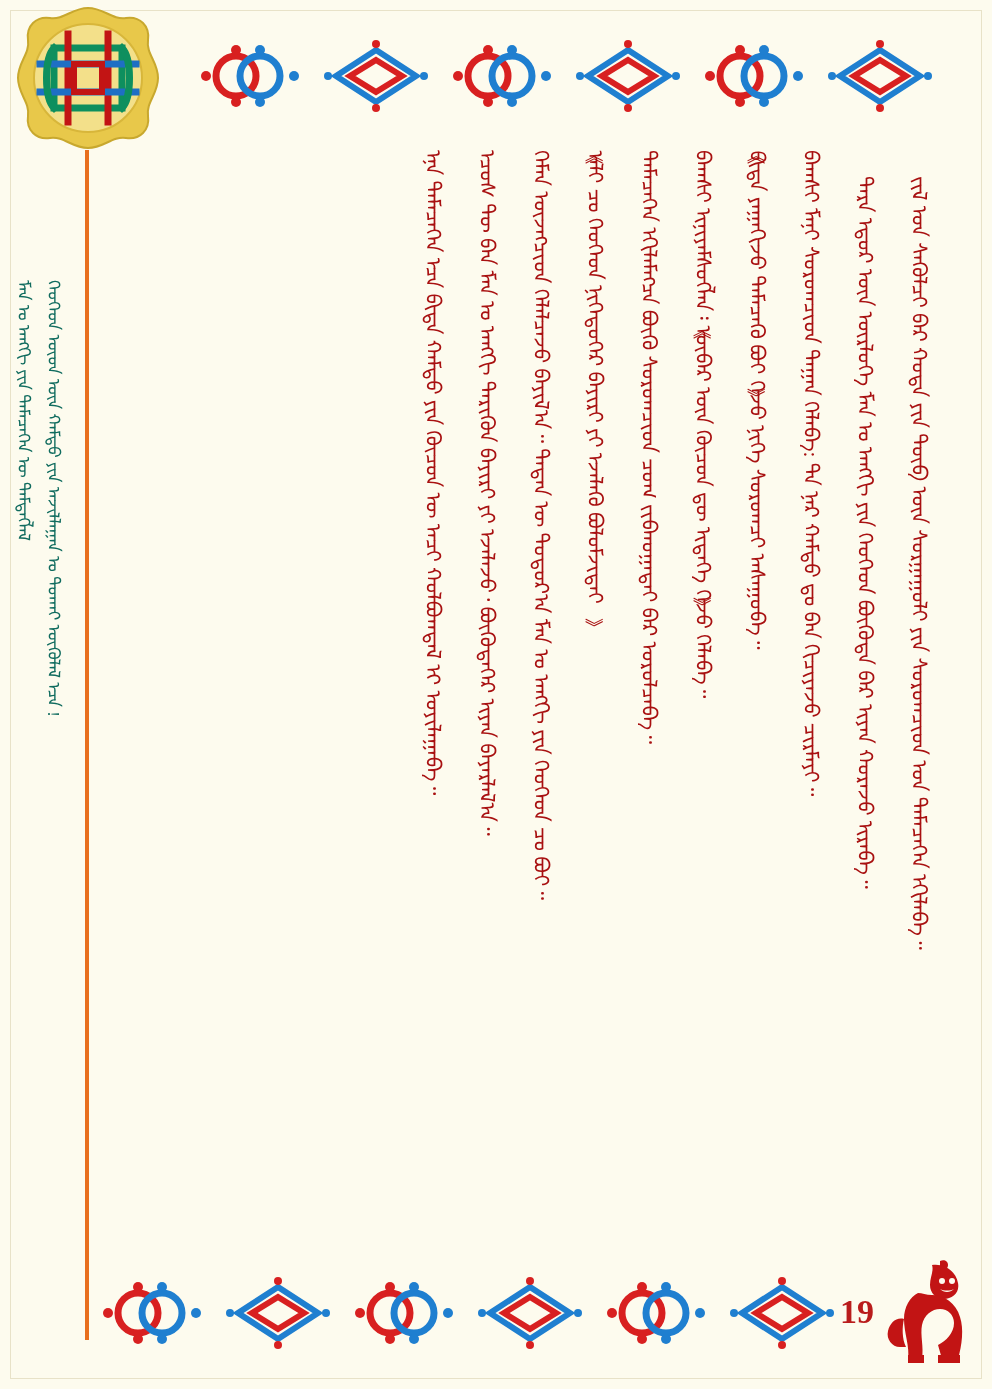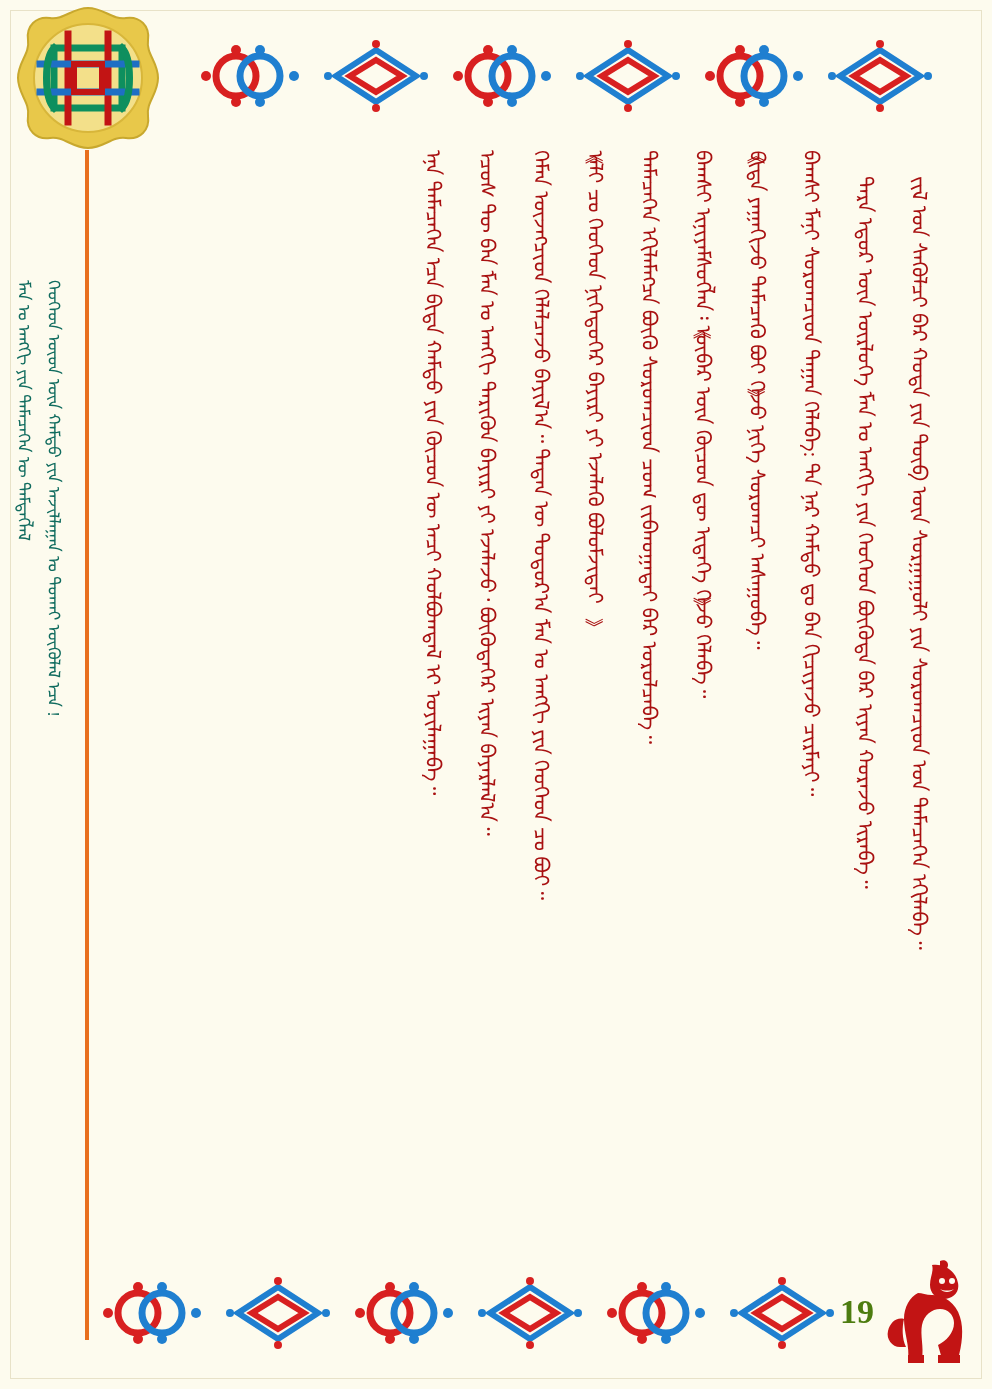--- a/index.html
+++ b/index.html
@@ -125,21 +125,21 @@
   }
 
   
   .page-number {
     position: absolute;
     right: 118px;
     bottom: 58px;
     font-family: "Liberation Serif", serif;
     font-size: 34px;
     font-weight: bold;
-    color: #4d7c0f;
+    color: #b91c1c;
   }
   .animal-cut {
     position: absolute;
     right: 22px;
     bottom: 22px;
     width: 92px;
     height: 108px;
   }
 </style>
 </head>

